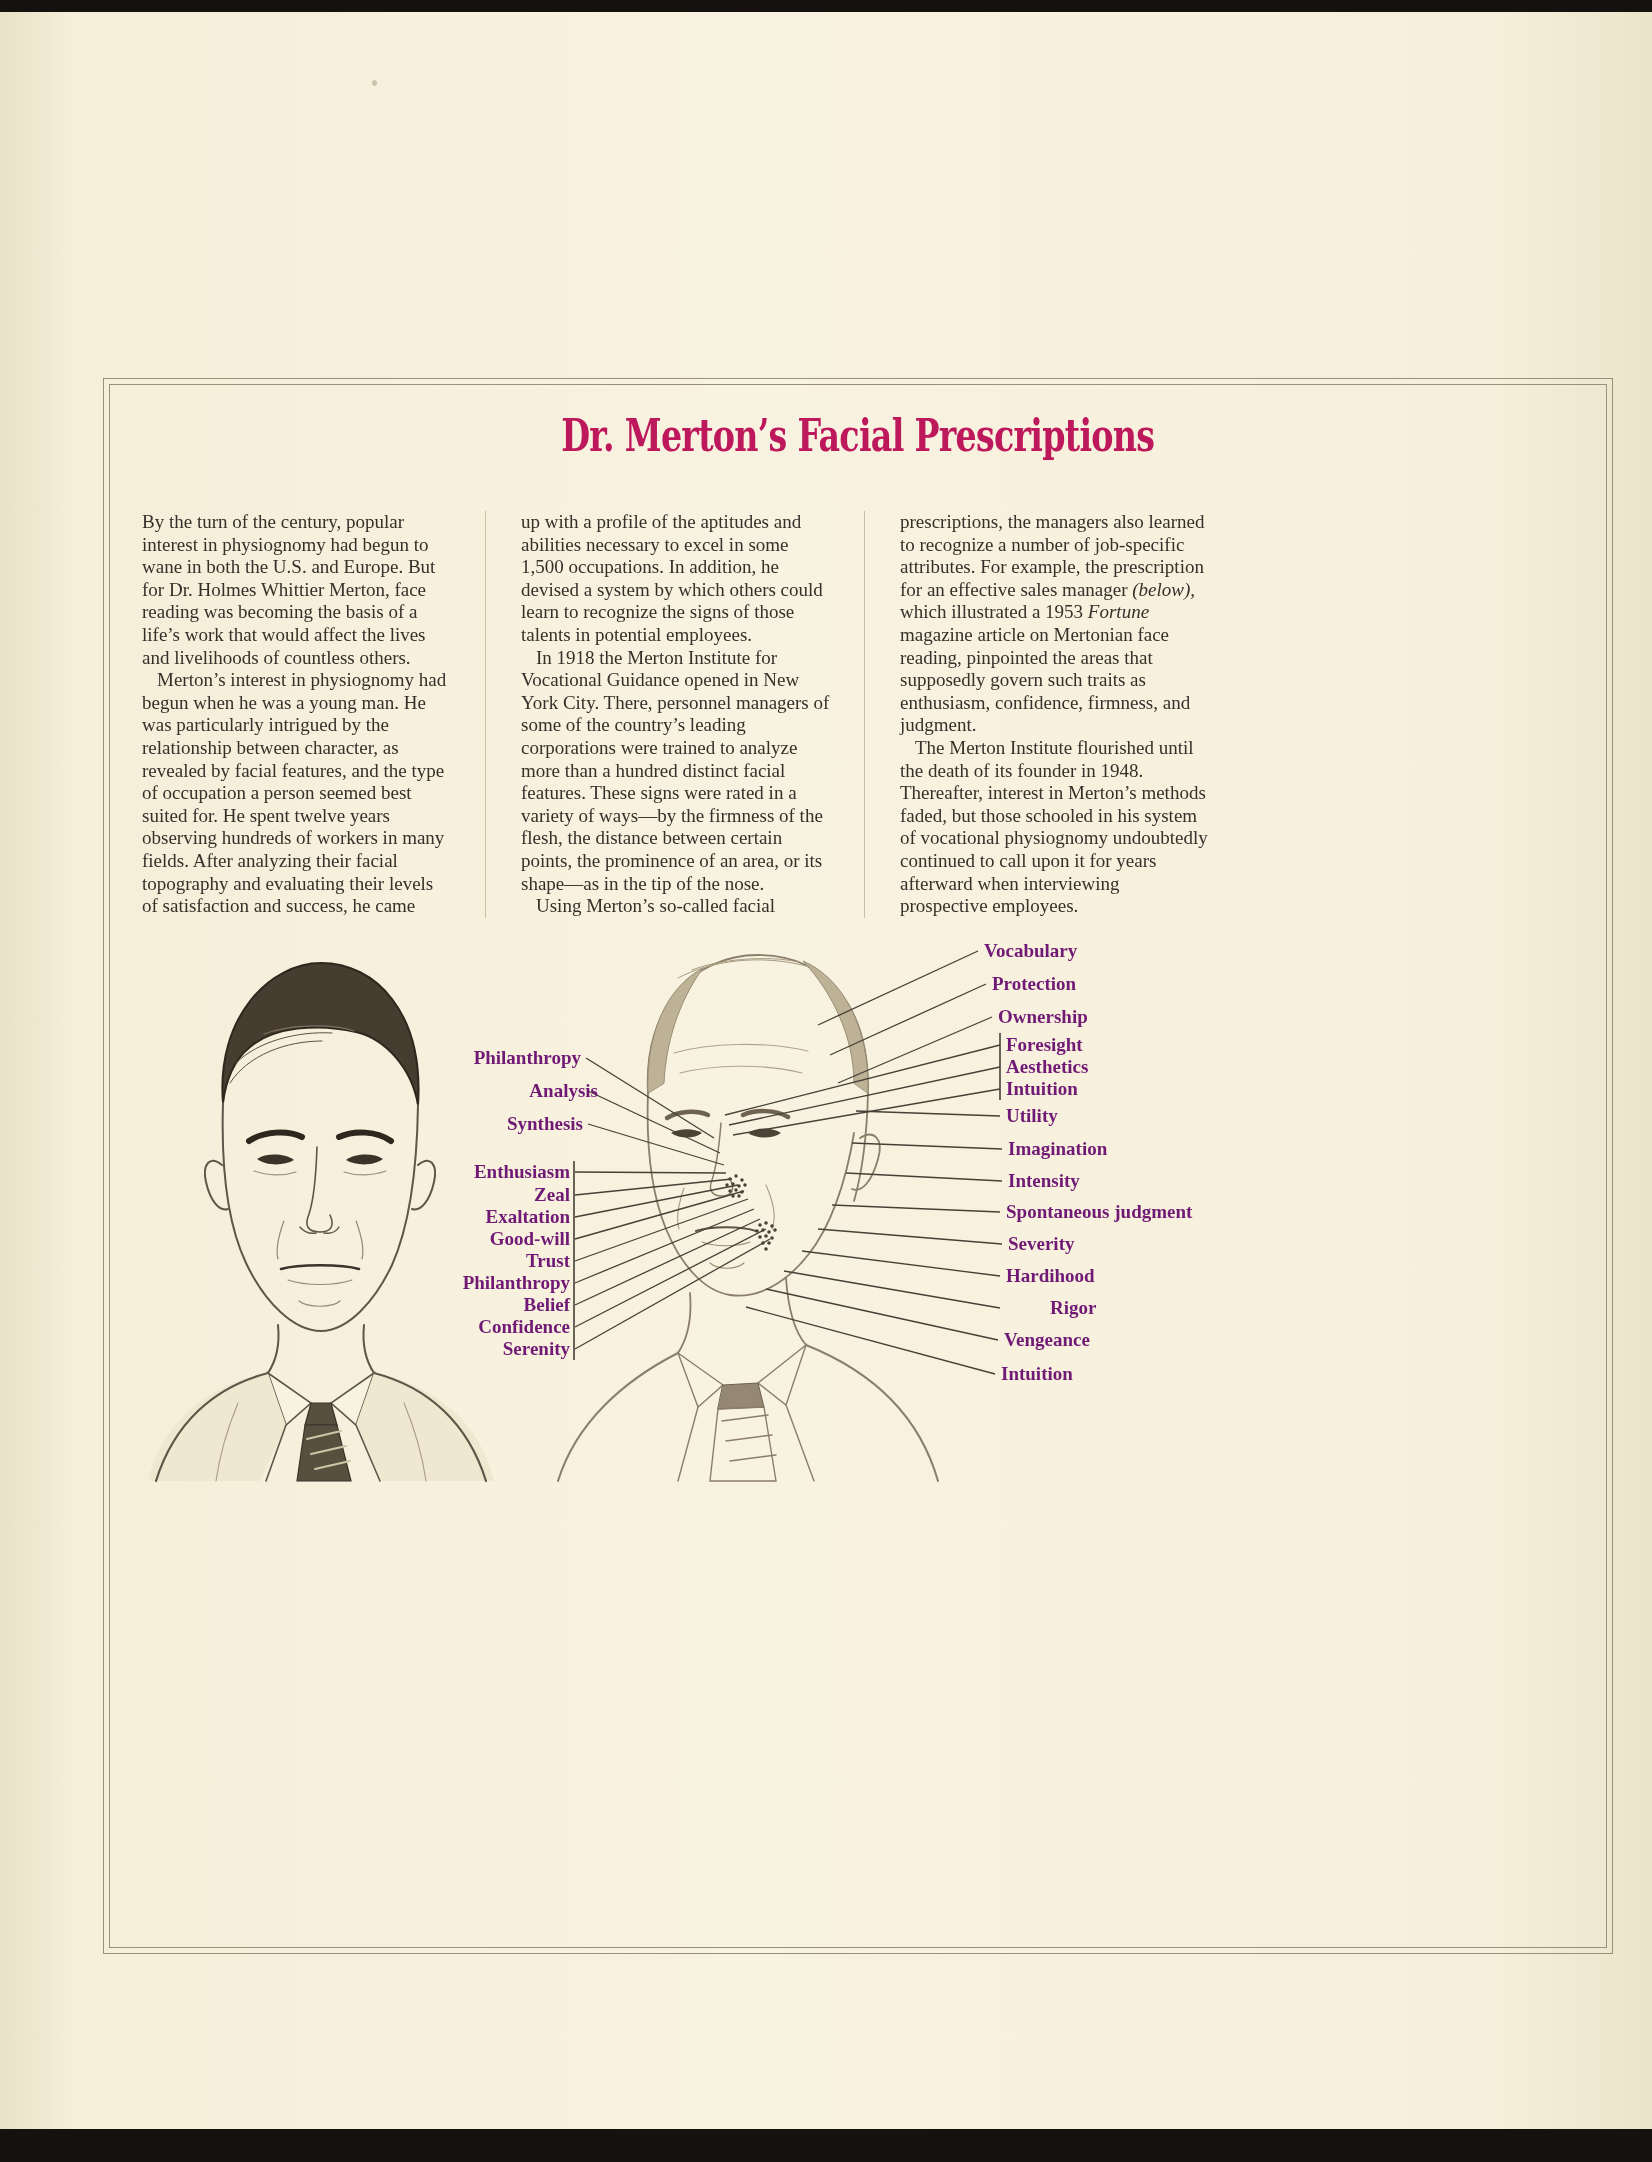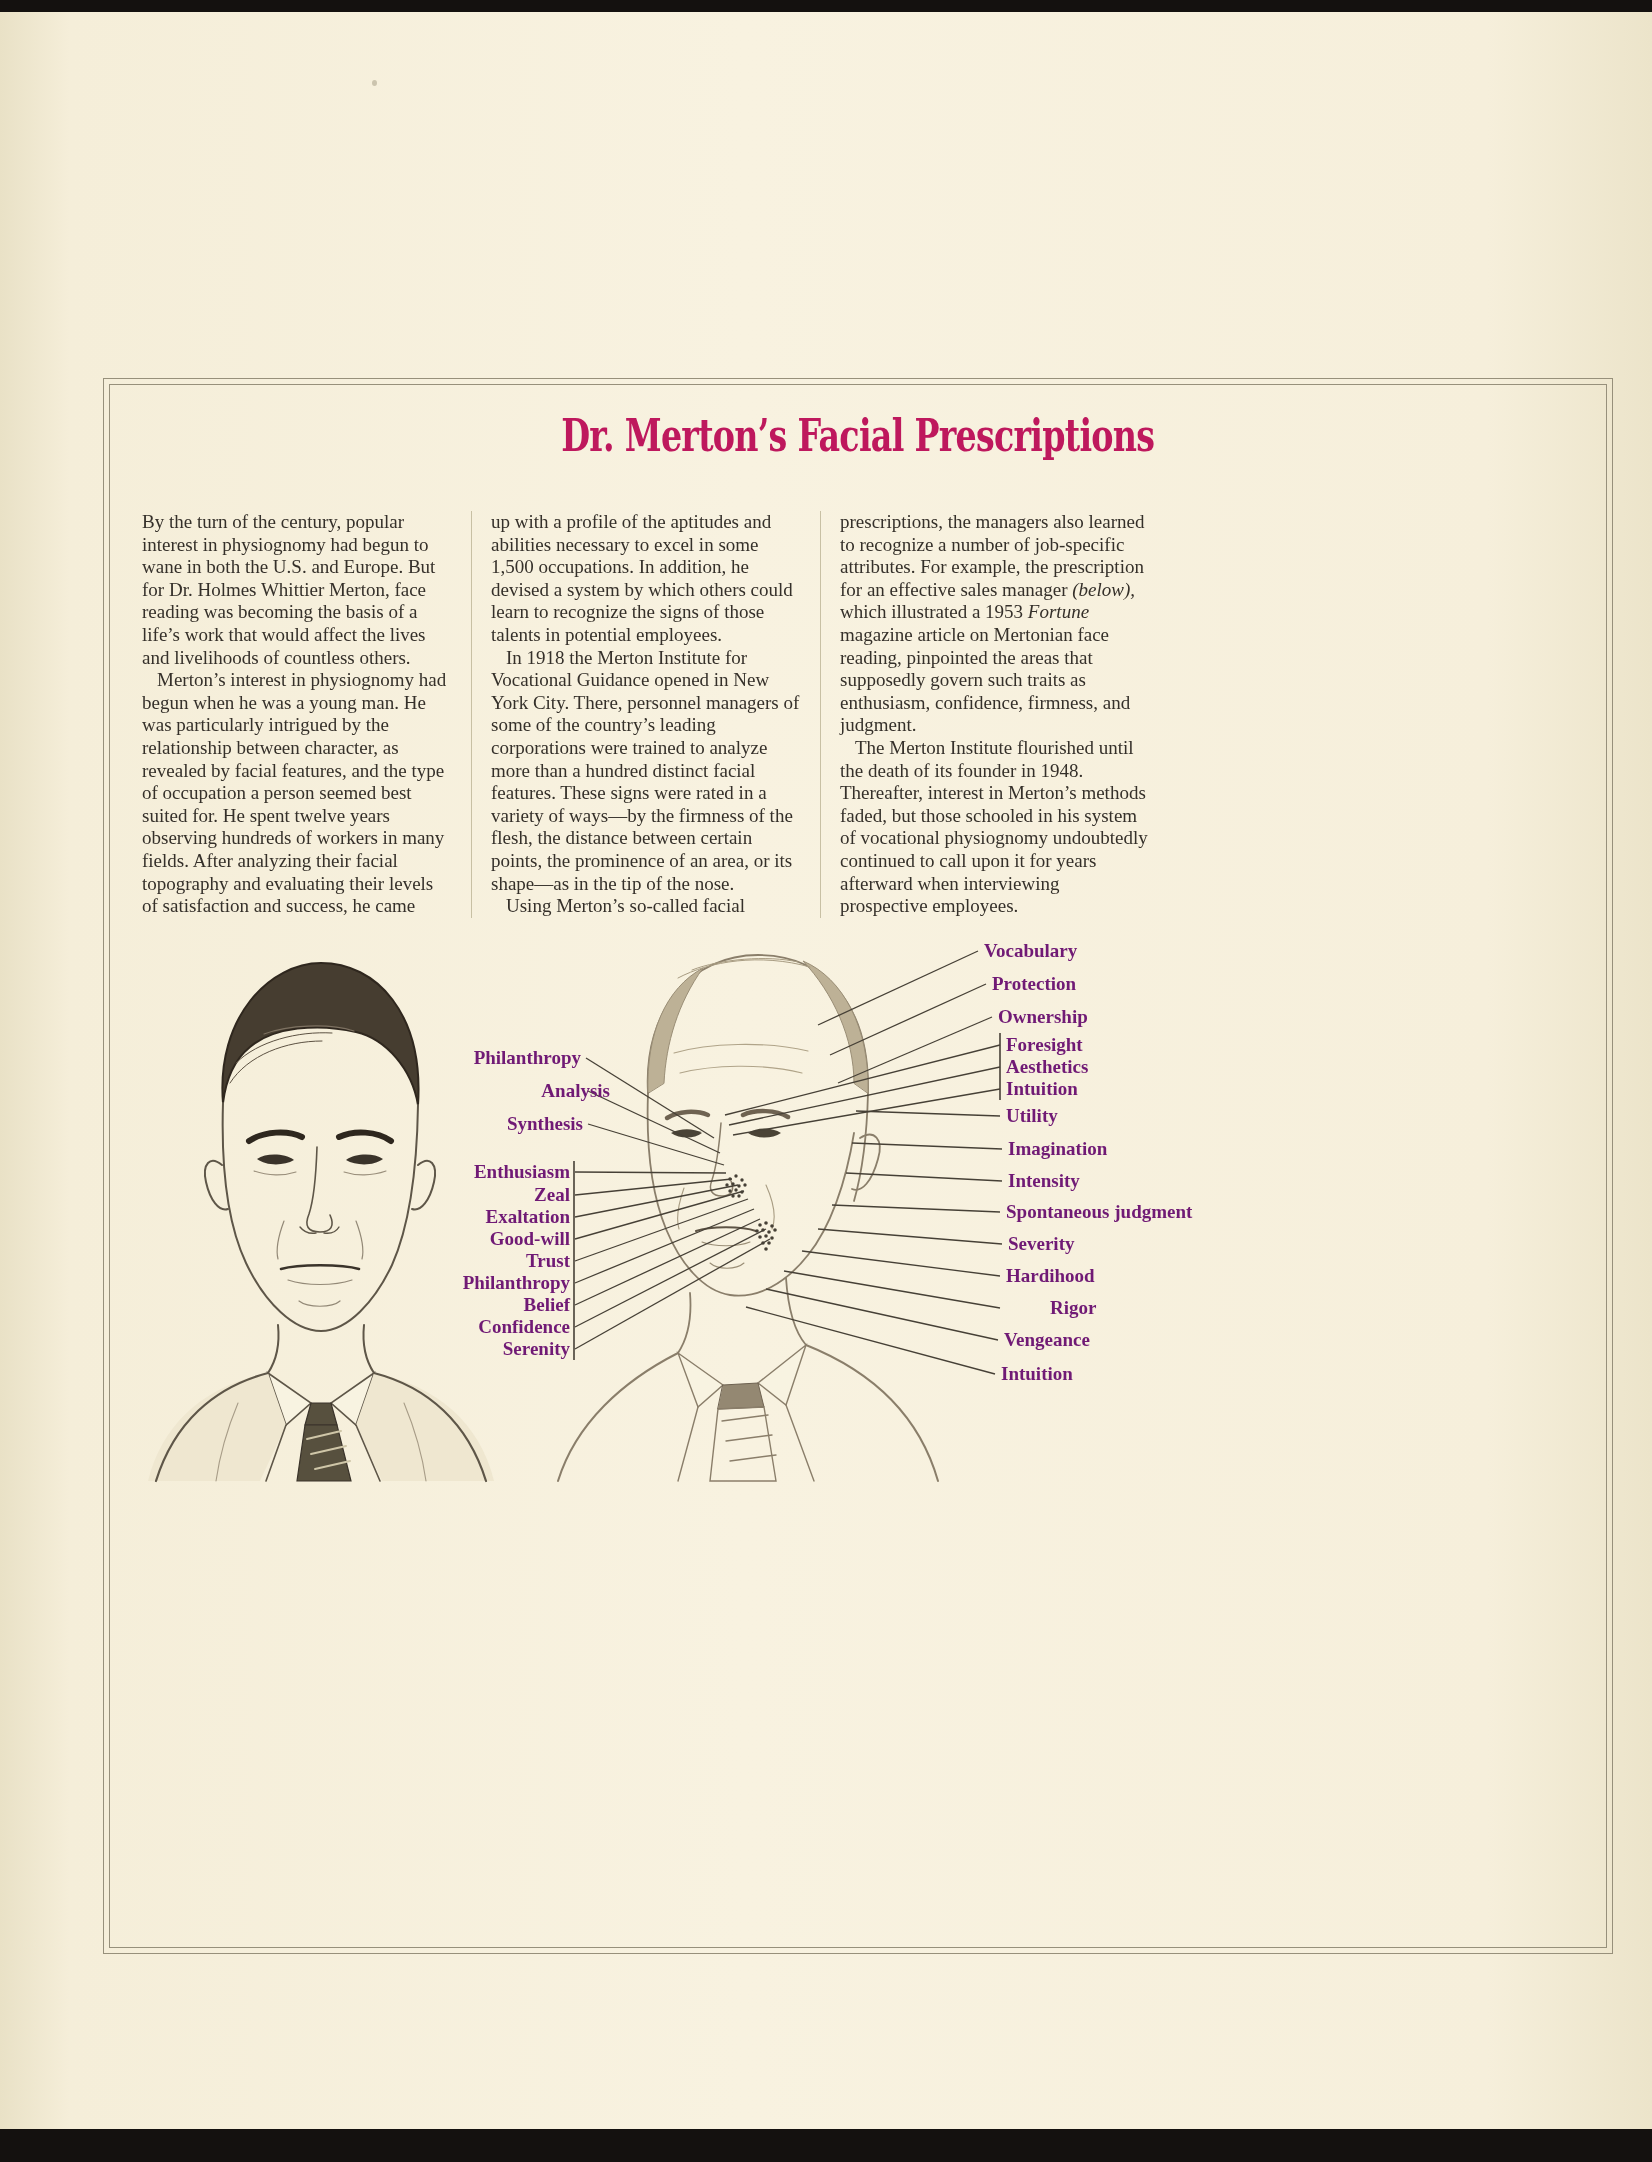--- a/index.html
+++ b/index.html
@@ -22,21 +22,21 @@
   .frame-inner { position:absolute; left:5px; top:5px; right:5px; bottom:5px;
     border:1px solid #97907b; }
 
   .title-wrap { position:absolute; top:28px; left:0; width:100%; text-align:center; }
   .title-wrap h1 { margin:0; font-family:"DejaVu Serif", serif; font-weight:bold;
     font-size:45px; color:#be185d; letter-spacing:-1px; line-height:1; }
   .title-text { display:inline-block; transform:scaleX(0.74); transform-origin:center; }
 
   .columns { position:absolute; left:32px; top:126px; display:flex; align-items:flex-start; }
   .col { width:310px; font-size:19px; line-height:22.6px; }
-  .col + .col { border-left:1px solid #c8c0a4; margin-left:19px; padding-left:19px; }
+  .col + .col { border-left:1px solid #c8c0a4; margin-left:33px; padding-left:35px; }
   .col p { margin:0; }
   .col p.ind { text-indent:15px; }
   .it { font-style:italic; }
 
   .diagram { position:absolute; left:8px; top:548px; width:1190px; height:560px; }
   .diagram svg { position:absolute; left:0; top:0; z-index:1; }
   .dlabel { position:absolute; z-index:2; font-weight:bold; font-size:19px;
     line-height:22px; color:#701a75; white-space:nowrap; }
   .dlabel.r { transform:translateX(-100%); }
 </style>
@@ -215,21 +215,21 @@
             <line x1="882" y1="279" x2="714" y2="272"></line>
             <line x1="884" y1="311" x2="700" y2="296"></line>
             <line x1="882" y1="343" x2="684" y2="318"></line>
             <line x1="882" y1="375" x2="666" y2="338"></line>
             <line x1="880" y1="407" x2="648" y2="356"></line>
             <line x1="877" y1="441" x2="628" y2="374"></line>
           </g>
         </svg>
 
         <div class="dlabel r" style="left:463px; top:114px">Philanthropy</div>
-        <div class="dlabel r" style="left:492px; top:147px">Analysis</div>
+        <div class="dlabel r" style="left:480px; top:147px">Analysis</div>
         <div class="dlabel r" style="left:465px; top:180px">Synthesis</div>
 
         <div class="dlabel r" style="left:452px; top:228px">Enthusiasm</div>
         <div class="dlabel r" style="left:452px; top:251px">Zeal</div>
         <div class="dlabel r" style="left:452px; top:273px">Exaltation</div>
         <div class="dlabel r" style="left:452px; top:295px">Good-will</div>
         <div class="dlabel r" style="left:452px; top:317px">Trust</div>
         <div class="dlabel r" style="left:452px; top:339px">Philanthropy</div>
         <div class="dlabel r" style="left:452px; top:361px">Belief</div>
         <div class="dlabel r" style="left:452px; top:383px">Confidence</div>

